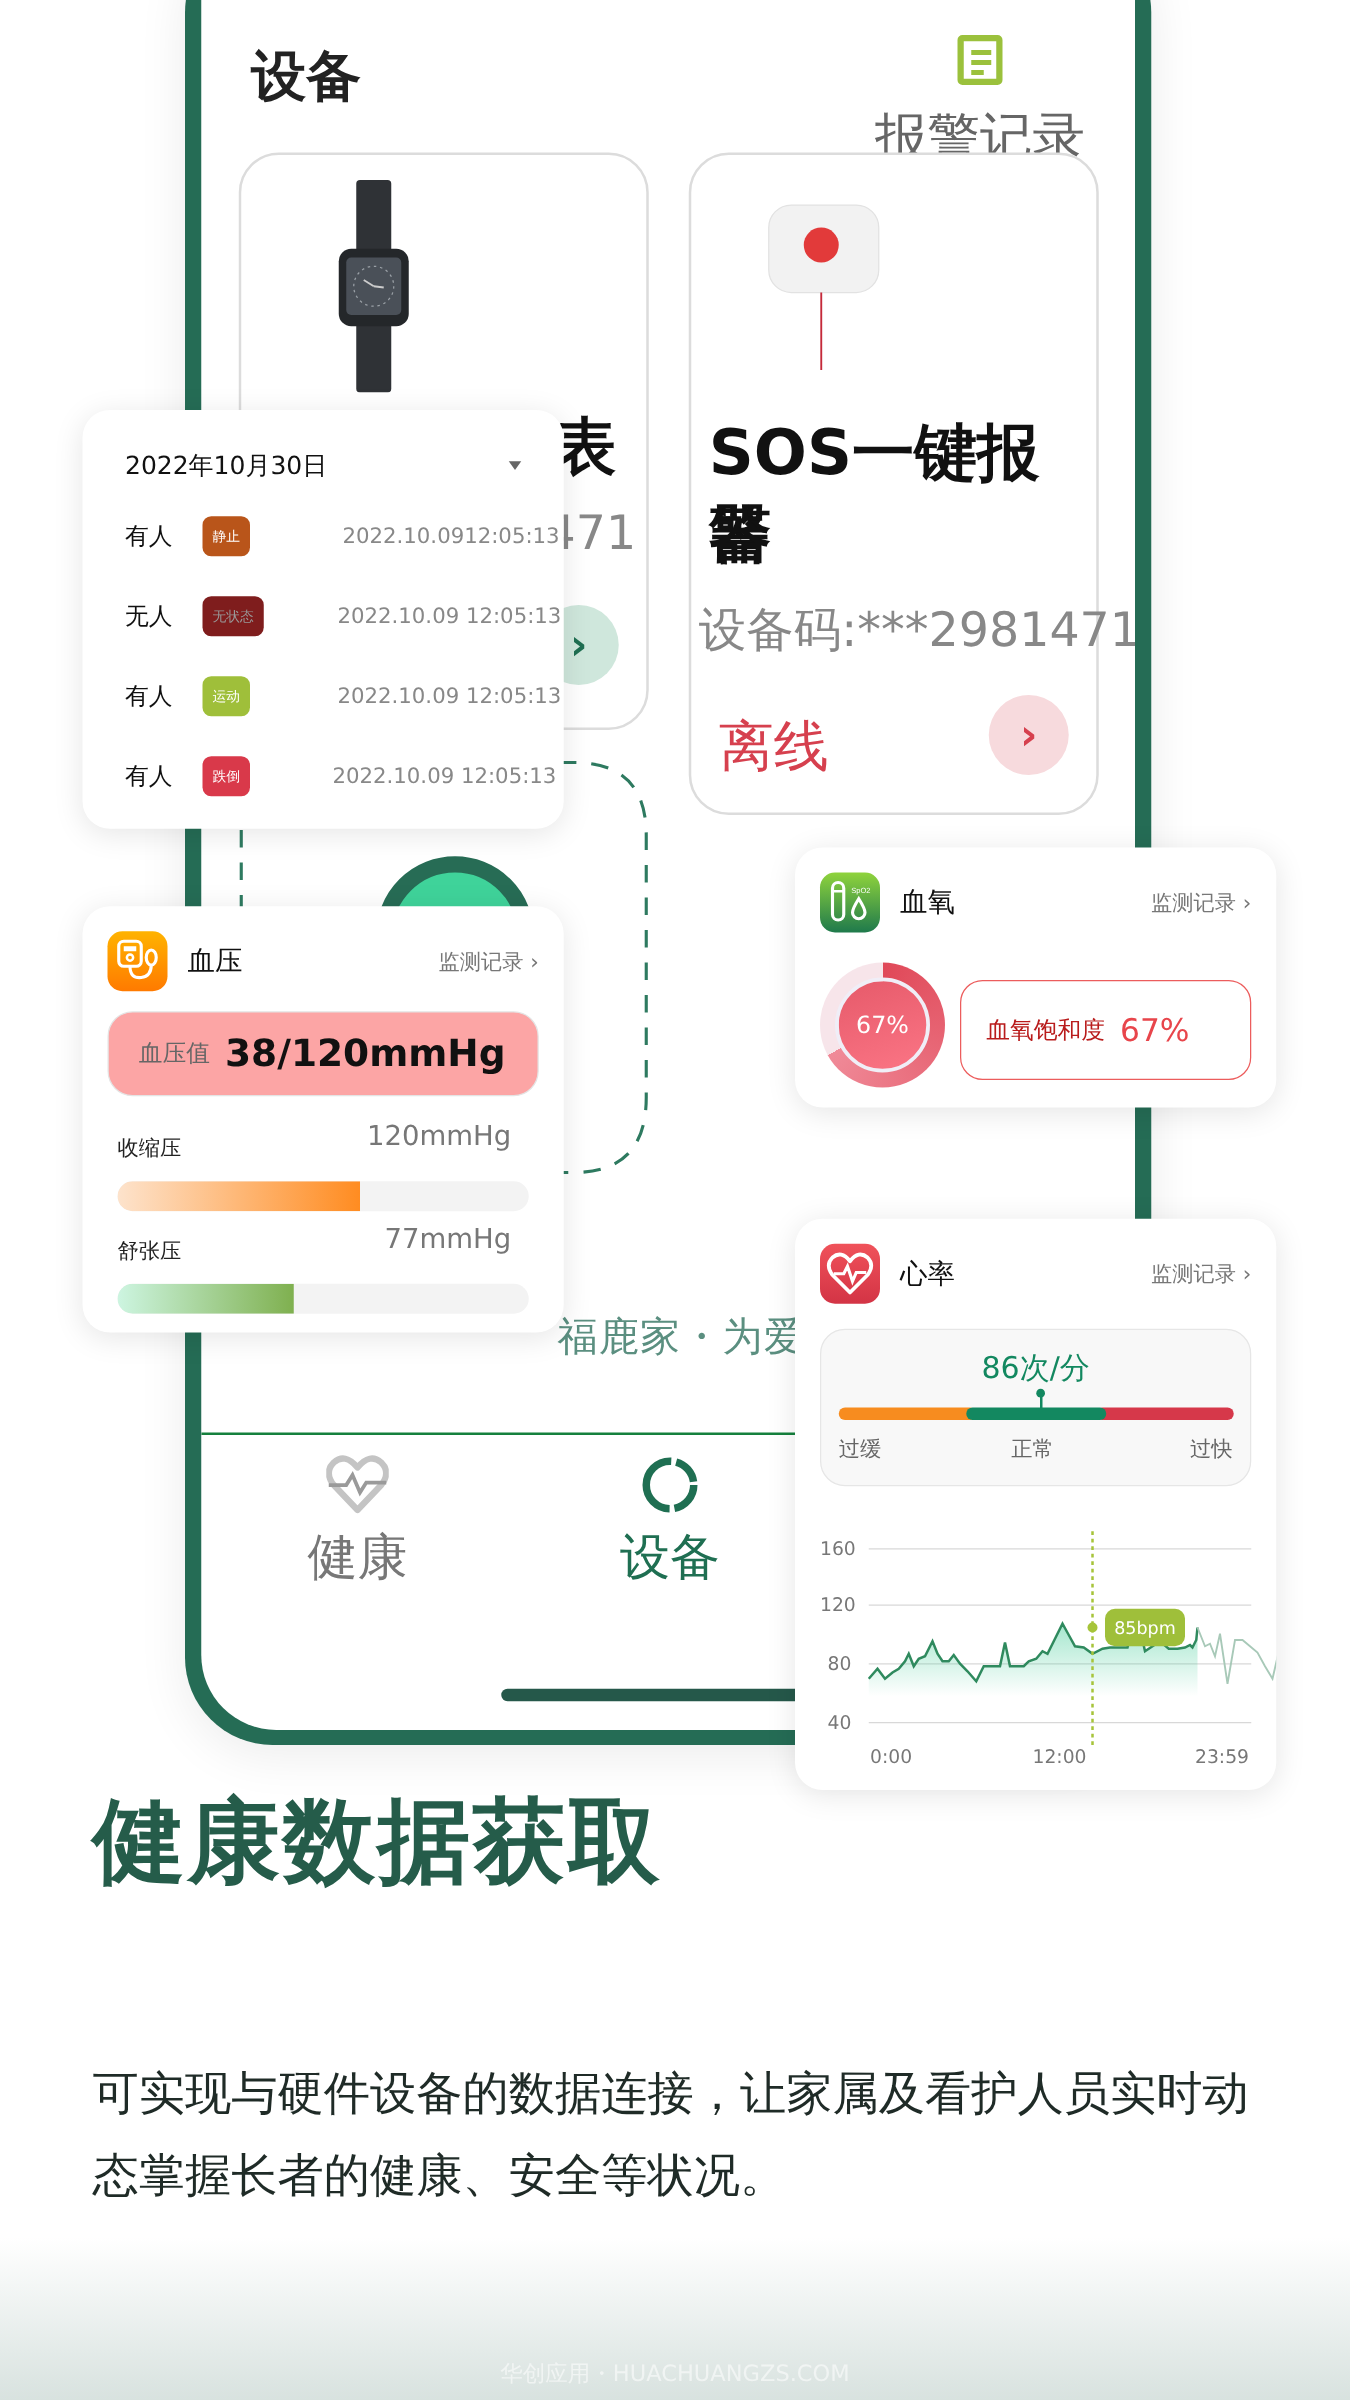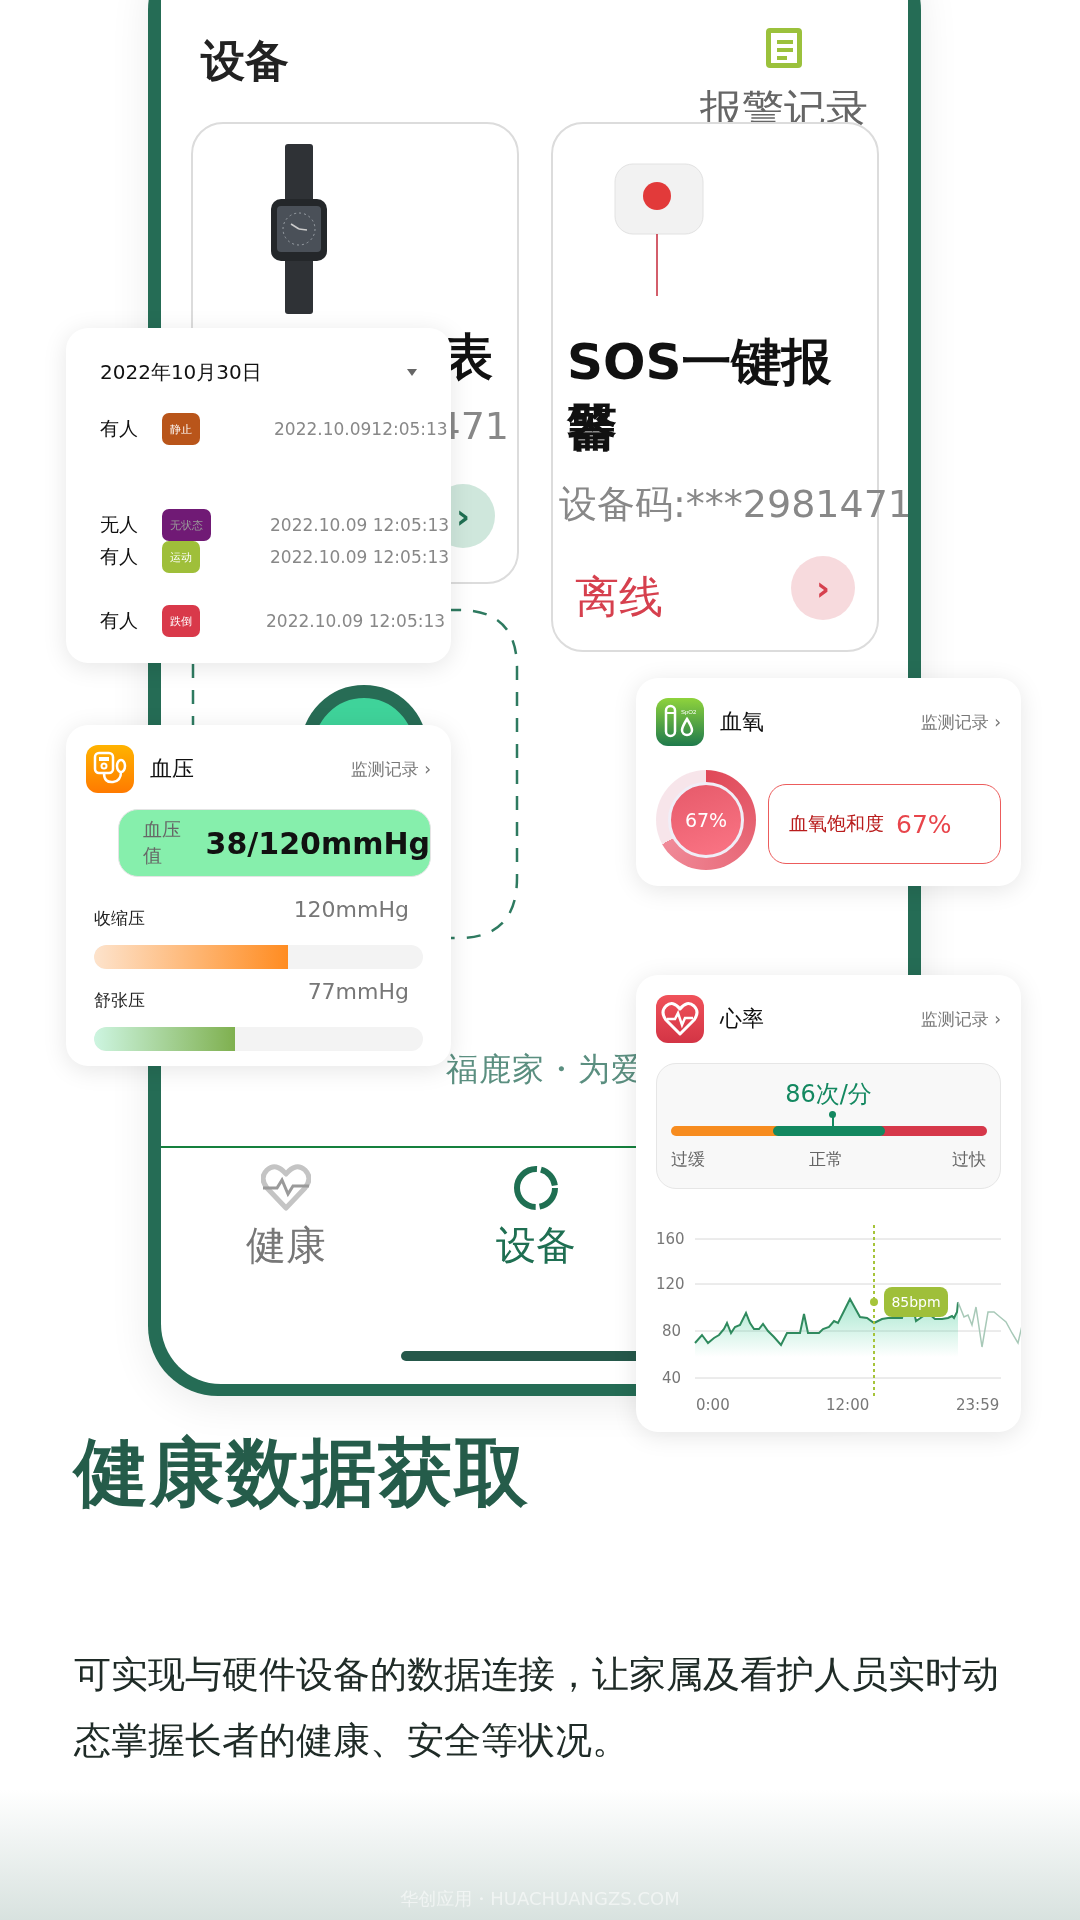--- a/index.html
+++ b/index.html
@@ -53,21 +53,21 @@
 
   
   .date-row { position: absolute; left: 34px; right: 34px; top: 24px; height: 40px; display: flex; align-items: center; font-size: 20px; color: #111; }
   .date-row .caret { margin-left: auto; width: 0; height: 0; border-left: 5px solid transparent; border-right: 5px solid transparent; border-top: 7px solid #666; }
   .srow { position: absolute; left: 34px; height: 34px; display: flex; align-items: center; font-size: 19px; }
   .srow .who { width: 62px; color: #111; }
   .srow .tag { height: 32px; padding: 0 8px; border-radius: 7px; font-size: 11px; color: #fff; display: flex; align-items: center; }
   .srow .time { position: absolute; left: 150px; color: #888; font-size: 17px; white-space: nowrap; }
 
   
-  .bp-box { position: absolute; left: 20px; right: 20px; top: 84px; height: 68px; border: 1px solid #e4e4e4; background: #86efac; border-radius: 20px; display: flex; align-items: center; padding-left: 24px; margin-left: 32px; }
+  .bp-box { position: absolute; left: 20px; right: 20px; top: 84px; height: 68px; border: 1px solid #e4e4e4; background: #fca5a5; border-radius: 20px; display: flex; align-items: center; padding-left: 24px; }
   .bp-box .lbl { font-size: 19px; color: #666; }
   .bp-box .val { font-size: 30px; color: #111; font-weight: bold; margin-left: 12px; }
   .bar-lbl { position: absolute; left: 28px; font-size: 17px; color: #222; }
   .bar-val { position: absolute; right: 42px; font-size: 22px; color: #777; }
   .bar-track { position: absolute; left: 28px; right: 28px; height: 24px; border-radius: 12px; background: #f3f3f3; overflow: hidden; }
   .bar-fill { height: 100%; border-radius: 12px 0 0 12px; }
 
   
   .ox-ring { position: absolute; left: 20px; top: 92px; width: 100px; height: 100px; border-radius: 50%; }
   .ox-inner { position: absolute; left: 12px; top: 12px; width: 76px; height: 76px; border-radius: 50%; background: linear-gradient(160deg, #e65a6a, #fb7585); border: 3px solid #f0eef7; display: flex; align-items: center; justify-content: center; color: #fff; font-size: 19px; }
@@ -167,23 +167,23 @@
 <div class="float" style="left:66px;top:328px;width:385px;height:335px;">
   <div class="date-row">
     <span>2022年10月30日</span>
     <span class="caret"></span>
   </div>
   <div class="srow" style="top:84px;">
     <span class="who">有人</span>
     <span class="tag" style="background:#b9551a;">静止</span>
     <span class="time" style="left:174px;">2022.10.0912:05:13</span>
   </div>
-  <div class="srow" style="top:148px;margin-top:32px;">
+  <div class="srow" style="top:148px;">
     <span class="who">无人</span>
-    <span class="tag" style="background:#701a75;color:#999;">无状态</span>
+    <span class="tag" style="background:#7f1d1d;color:#999;">无状态</span>
     <span class="time" style="left:170px;">2022.10.09  12:05:13</span>
   </div>
   <div class="srow" style="top:212px;">
     <span class="who">有人</span>
     <span class="tag" style="background:#9fbf3a;">运动</span>
     <span class="time" style="left:170px;">2022.10.09  12:05:13</span>
   </div>
   <div class="srow" style="top:276px;">
     <span class="who">有人</span>
     <span class="tag" style="background:#d9394a;">跌倒</span>

